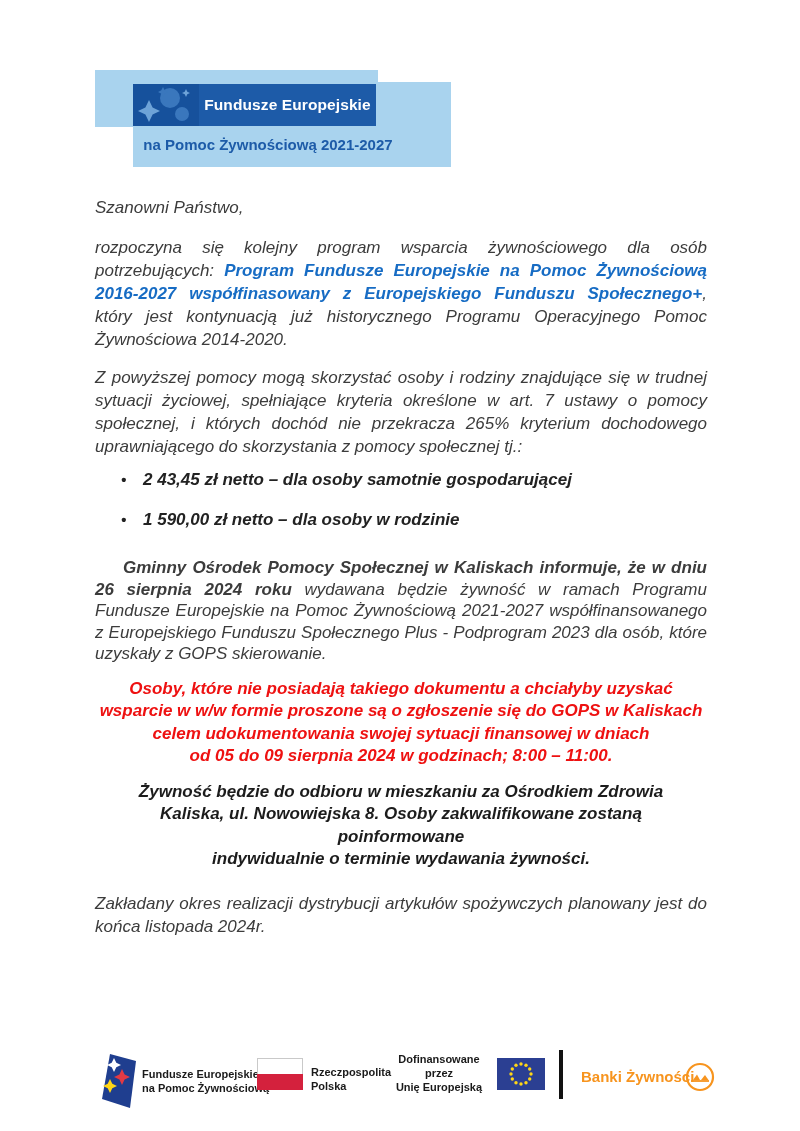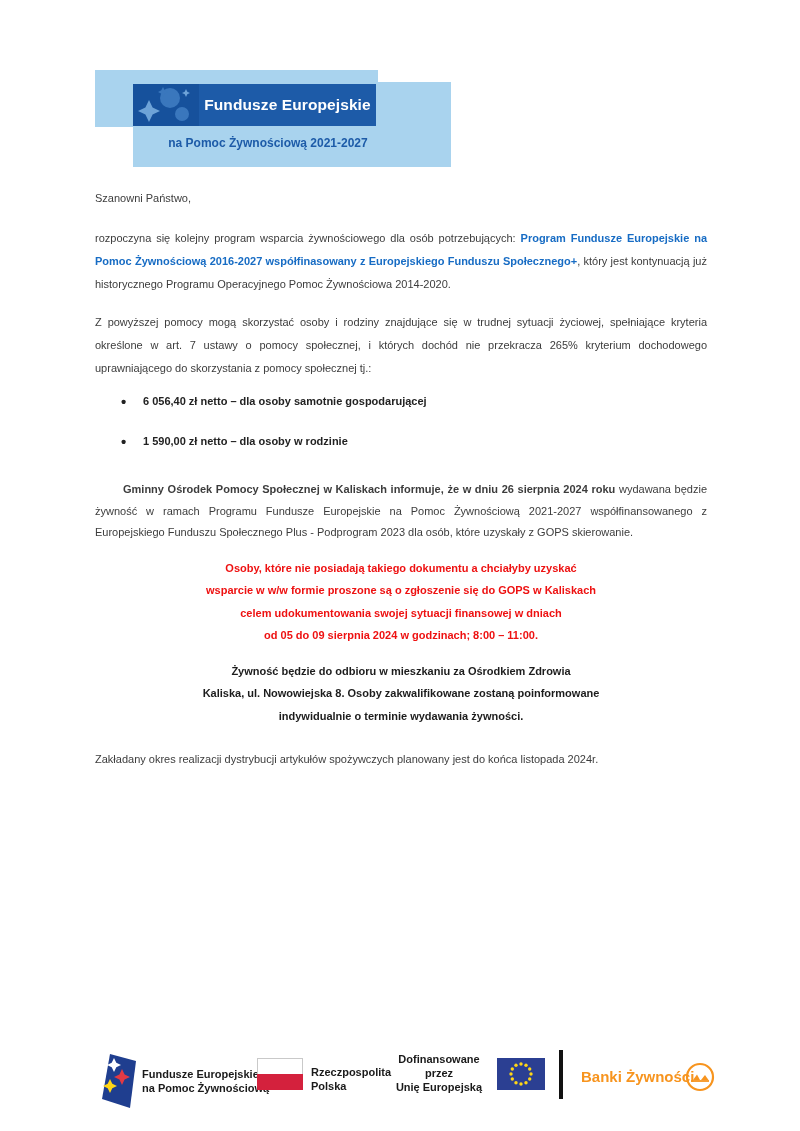--- a/index.html
+++ b/index.html
@@ -8,25 +8,25 @@
 
   
   .hdr{position:absolute;left:0;top:0;width:800px;height:160px;}
   .hdr-back{position:absolute;left:95px;top:48px;width:283px;height:57px;background:#a9d3ee;}
   .hdr-main{position:absolute;left:133px;top:60px;width:318px;height:85px;background:#a9d3ee;}
   .hdr-band{position:absolute;left:133px;top:62px;width:243px;height:42px;background:#1d5ba8;
             display:flex;align-items:center;}
   .hdr-starbox{width:66px;height:42px;flex:0 0 auto;display:block;}
   .hdr-title{flex:1;text-align:center;color:#ffffff;font-weight:700;font-size:15.5px;letter-spacing:.1px;}
   .hdr-sub{position:absolute;left:133px;top:114px;width:270px;text-align:center;
-           color:#1d5ba8;font-weight:700;font-size:12px;}
+           color:#1d5ba8;font-weight:700;font-size:15px;}
 
   
-  .content{position:absolute;left:95px;top:165px;width:612px;font-size:11px;line-height:23px;
-           text-align:justify;}
+  .content{position:absolute;left:95px;top:174px;width:612px;font-size:17px;line-height:23px;
+           text-align:justify;font-style:italic;}
   .content p{margin:0;}
   .greeting{margin-bottom:17px !important;}
   .para-intro{margin-bottom:15px !important;}
   .para-gops{margin-bottom:15px !important;}
   .para-criteria{margin-bottom:10px !important;}
   .blue-bold{color:#176cc4;font-weight:700;}
   .bold{font-weight:700;}
 
   ul.bullets{list-style:none;margin:0 0 26px 0;padding:0;}
   ul.bullets li{position:relative;padding-left:48px;font-weight:700;color:#222;margin-bottom:17px;
@@ -78,21 +78,21 @@
 
   <div class="content">
     <p class="greeting">Szanowni Państwo,</p>
 
     <p class="para-intro"><span>rozpoczyna się kolejny program wsparcia żywnościowego dla osób potrzebujących: </span><span class="blue-bold">Program Fundusze Europejskie na Pomoc Żywnościową 2016-2027 współfinasowany z Europejskiego Funduszu Społecznego+</span><span>, który jest kontynuacją już historycznego Programu Operacyjnego Pomoc Żywnościowa 2014-2020.</span></p>
 
 
     <p class="para-criteria">Z powyższej pomocy mogą skorzystać osoby i rodziny znajdujące się w trudnej sytuacji życiowej, spełniające kryteria określone w art. 7 ustawy o pomocy społecznej, i których dochód nie przekracza 265% kryterium dochodowego uprawniającego do skorzystania z pomocy społecznej tj.:</p>
 
     <ul class="bullets">
-      <li>6 056,40 zł netto – dla osoby samotnie gospodarującej</li>
+      <li>2 43,45 zł netto – dla osoby samotnie gospodarującej</li>
       <li>1 590,00 zł netto – dla osoby w rodzinie</li>
     </ul>
 
     <p class="para-dist"><span class="bold">Gminny Ośrodek Pomocy Społecznej w Kaliskach informuje, że w dniu 26 sierpnia 2024 roku</span><span> wydawana będzie żywność w ramach Programu Fundusze Europejskie na Pomoc Żywnościową 2021-2027 współfinansowanego z Europejskiego Funduszu Społecznego Plus - Podprogram 2023 dla osób, które uzyskały z GOPS skierowanie.</span></p>
 
     <p class="red-block multiline">Osoby, które nie posiadają takiego dokumentu a chciałyby uzyskać
 wsparcie w w/w formie proszone są o zgłoszenie się do GOPS w Kaliskach
 celem udokumentowania swojej sytuacji finansowej w dniach
 od 05 do 09 sierpnia 2024 w godzinach;  8:00 – 11:00.</p>
 

